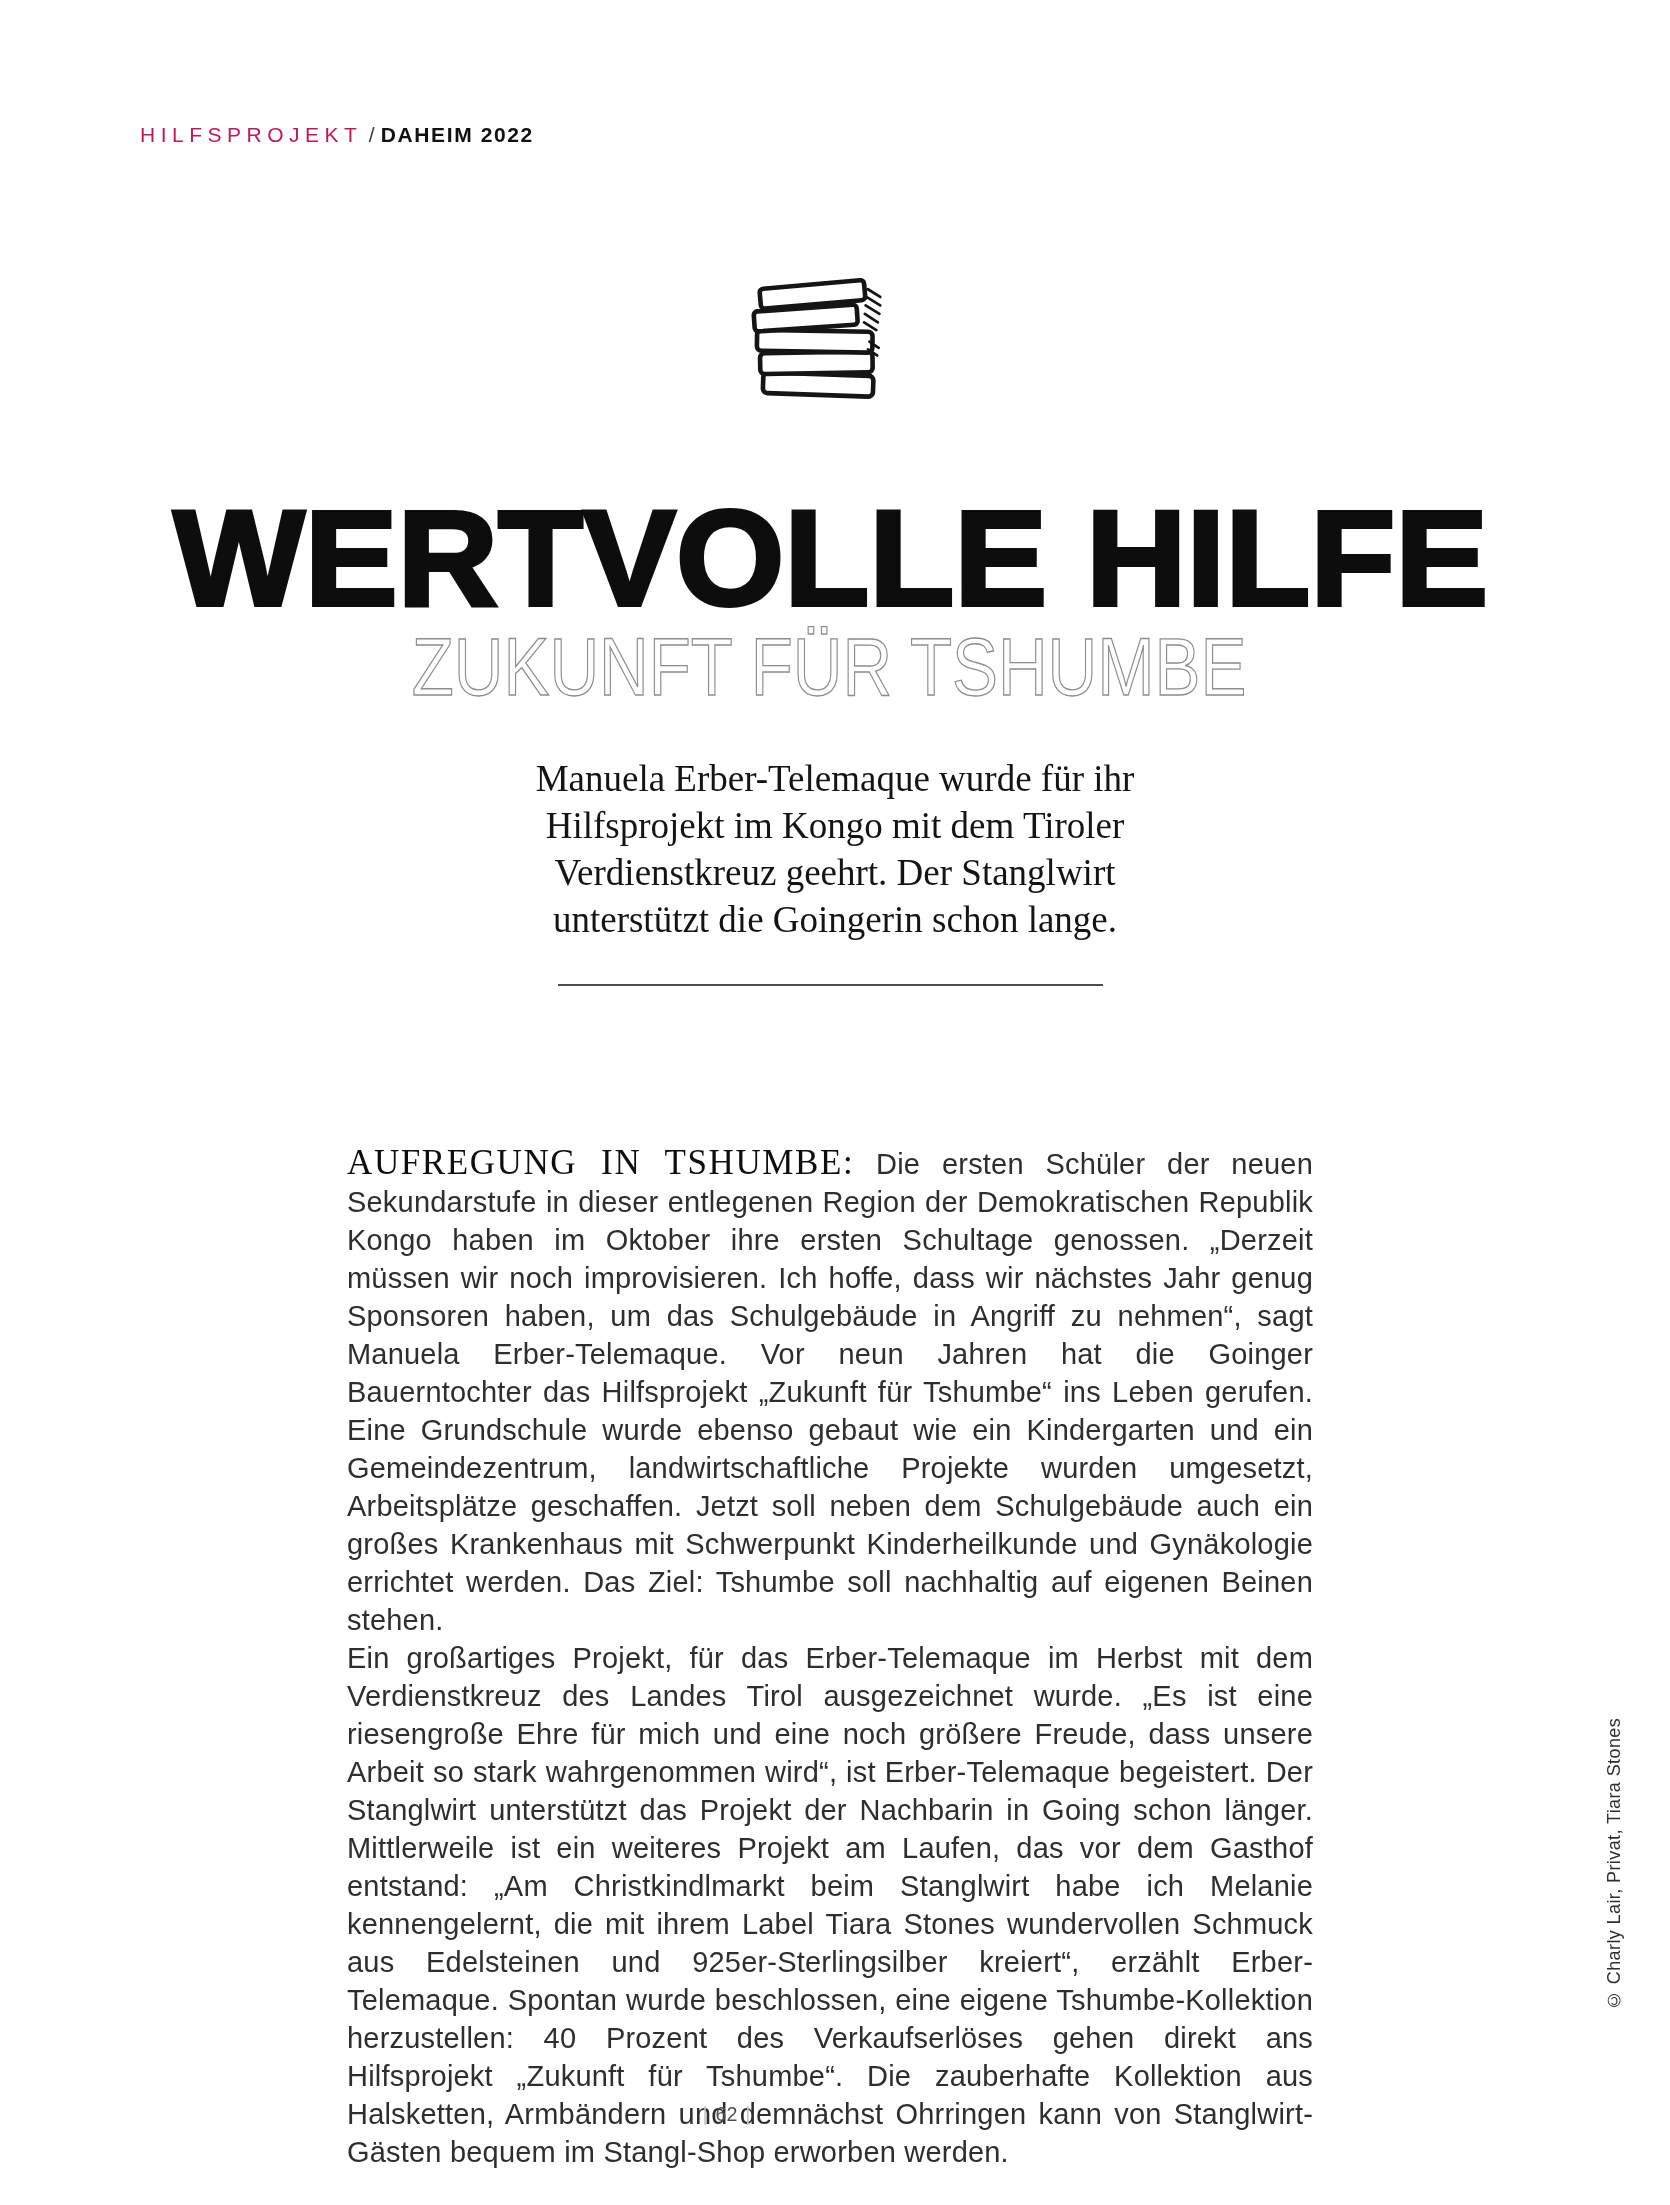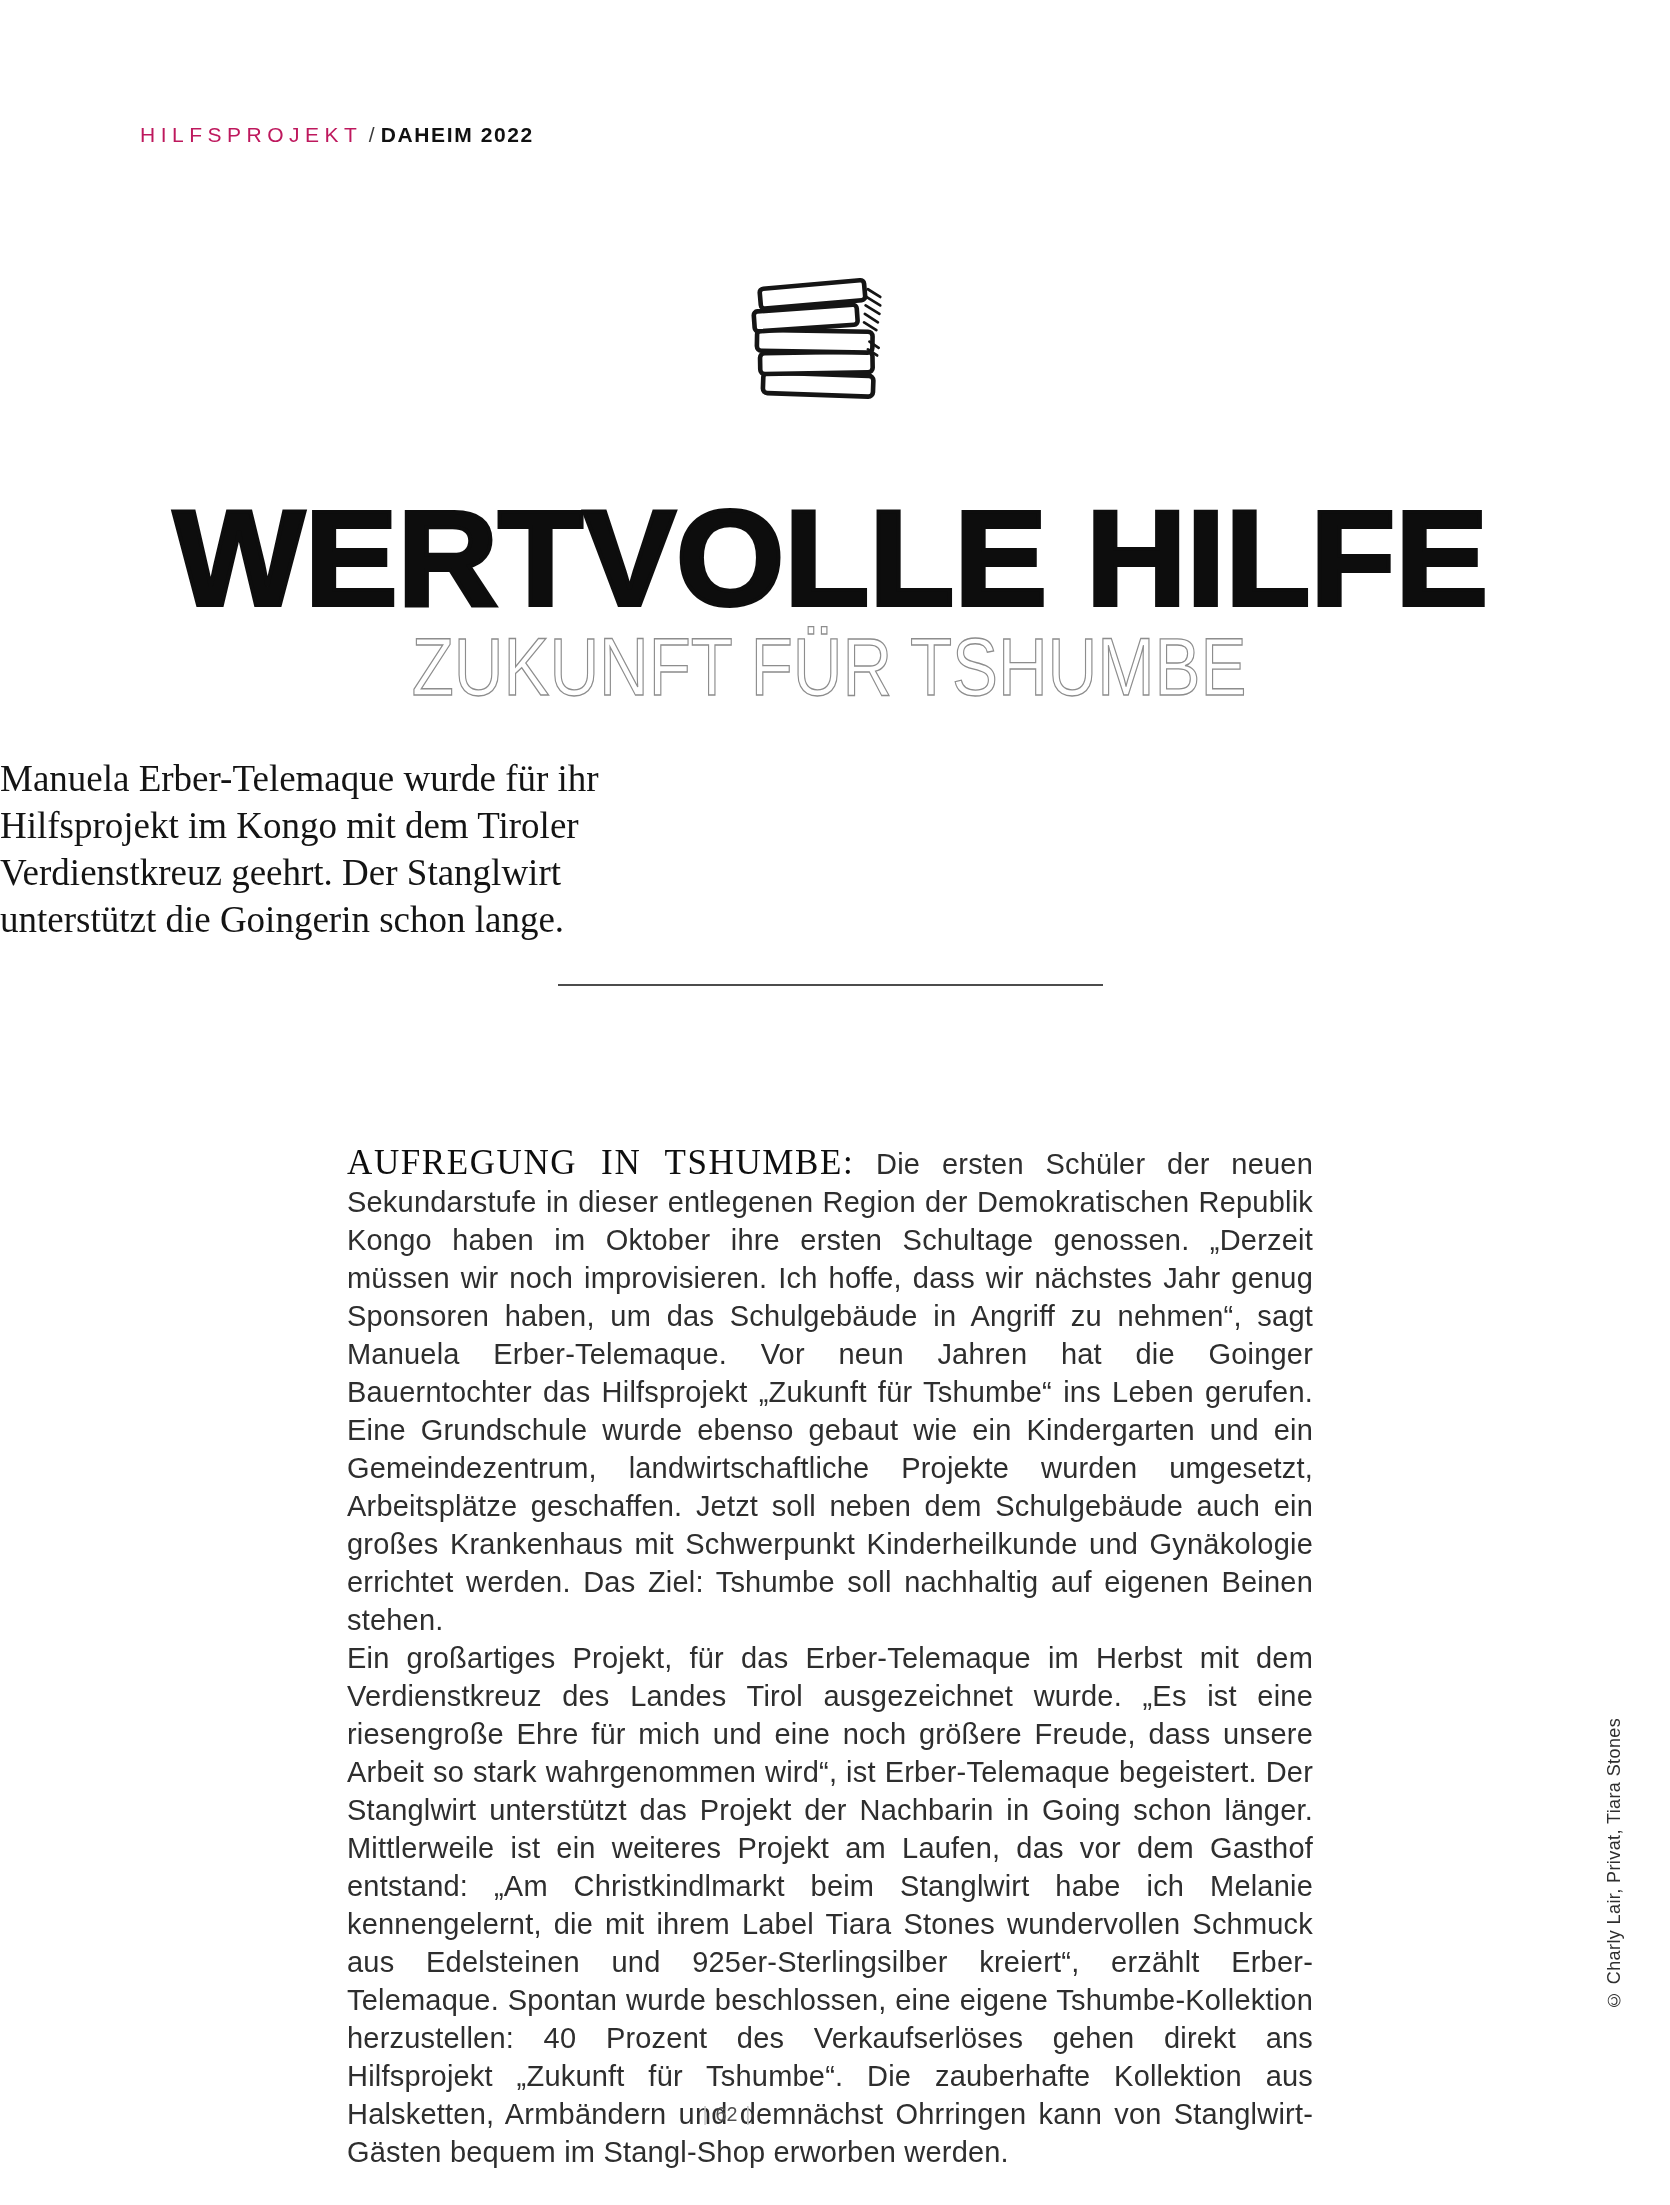--- a/index.html
+++ b/index.html
@@ -40,20 +40,21 @@
 
   
   .subtitle-svg{position:absolute;left:0;top:622px;width:1670px;height:95px;}
   .subtitle-svg text{font-family:"Liberation Sans", sans-serif;}
 
   
   .intro{
     position:absolute;
     left:0; top:755px;
     width:1670px;
+    text-align:center;
     font-family:"Liberation Serif", serif;
     font-size:37px;
     line-height:47px;
     color:#141414;
     white-space:pre-line;
   }
 
   .divider{
     position:absolute;
     left:558px; top:984px;

